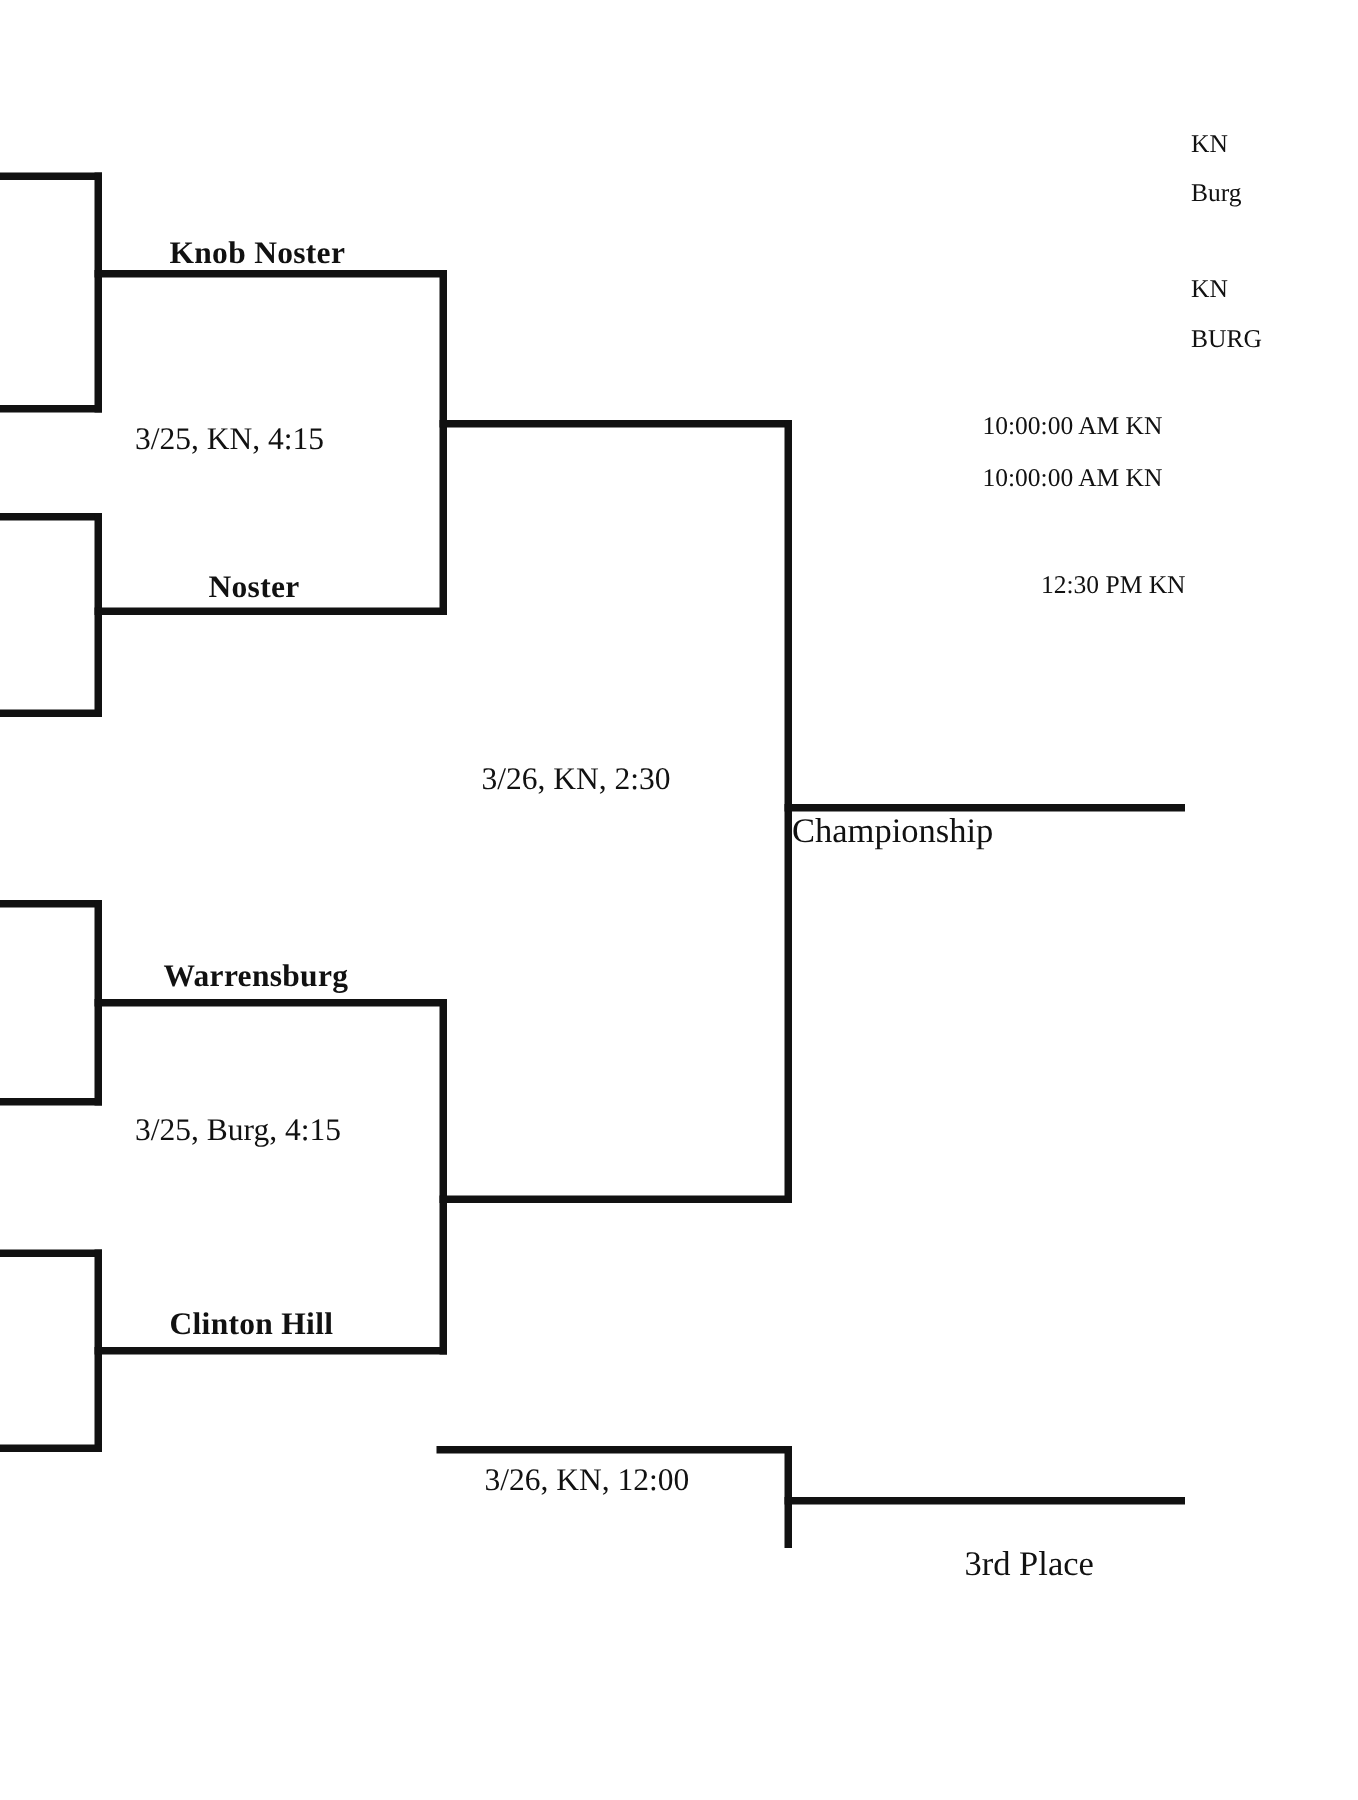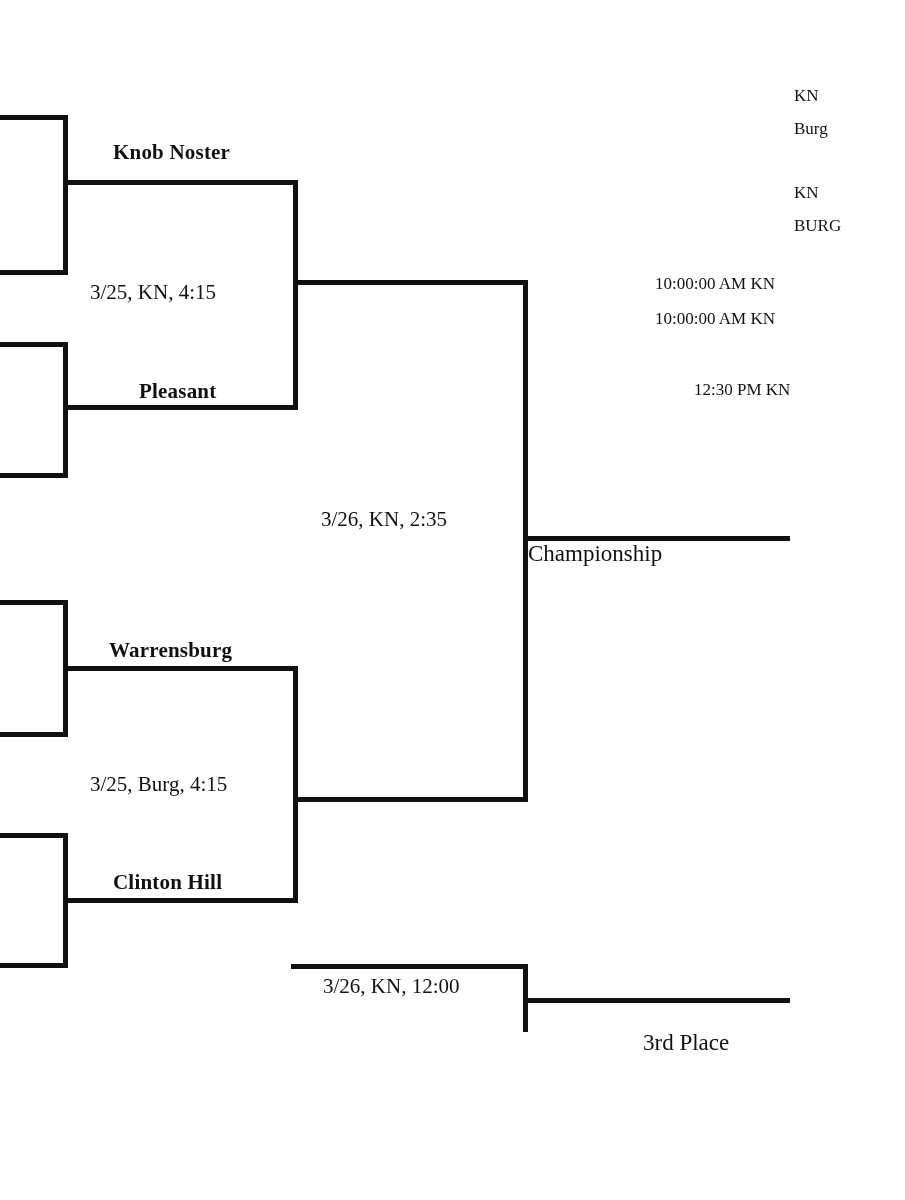--- a/index.html
+++ b/index.html
@@ -64,24 +64,24 @@
 
   <div class="hline" style="left:-10px; top:115px; width:78px;"></div>
   <div class="vline" style="left:63px; top:115px; height:160px;"></div>
   <div class="hline" style="left:-10px; top:270px; width:78px;"></div>
 
   <div class="hline" style="left:-10px; top:342px; width:78px;"></div>
   <div class="vline" style="left:63px; top:342px; height:136px;"></div>
   <div class="hline" style="left:-10px; top:473px; width:78px;"></div>
 
   <div class="hline" style="left:63px; top:180px; width:235px;"></div>
-  <span class="team-label" style="left:113px; top:140px;">Knob Noster</span>
+  <span class="team-label" style="left:113px; top:156px;">Knob Noster</span>
 
   <div class="hline" style="left:63px; top:405px; width:235px;"></div>
-  <span class="team-label" style="left:139px; top:379px;">Pleasant</span>
+  <span class="team-label" style="left:139px; top:379px;">Noster</span>
 
   <div class="vline" style="left:293px; top:180px; height:230px;"></div>
 
   <div class="hline" style="left:293px; top:280px; width:235px;"></div>
 
   <span class="game-info" style="left:62px; top:280px;">3/25, KN, 4:15</span>
 
   <div class="hline" style="left:-10px; top:600px; width:78px;"></div>
   <div class="vline" style="left:63px; top:600px; height:137px;"></div>
   <div class="hline" style="left:-10px; top:732px; width:78px;"></div>
@@ -93,29 +93,29 @@
   <div class="hline" style="left:63px; top:666px; width:235px;"></div>
   <span class="team-label" style="left:109px; top:638px;">Warrensburg</span>
 
   <div class="hline" style="left:63px; top:898px; width:235px;"></div>
   <span class="team-label" style="left:113px; top:870px;">Clinton Hill</span>
 
   <div class="vline" style="left:293px; top:666px; height:237px;"></div>
 
   <div class="hline" style="left:293px; top:797px; width:235px;"></div>
 
-  <span class="game-info" style="left:62px; top:772px;">3/25, Burg, 4:15</span>
+  <span class="game-info" style="left:62px; top:741px;">3/25, Burg, 4:15</span>
 
   <div class="vline" style="left:523px; top:280px; height:522px;"></div>
 
   <div class="hline" style="left:523px; top:536px; width:267px;"></div>
 
   <span class="round-label" style="left:528px; top:541px;">Championship</span>
 
-  <span class="game-info" style="left:293px; top:507px;">3/26, KN, 2:35</span>
+  <span class="game-info" style="left:293px; top:507px;">3/26, KN, 2:30</span>
 
   <div class="hline" style="left:291px; top:964px; width:237px;"></div>
 
   <div class="vline" style="left:523px; top:964px; height:68px;"></div>
 
   <div class="hline" style="left:523px; top:998px; width:267px;"></div>
 
   <span class="game-info" style="left:295px; top:974px;">3/26, KN, 12:00</span>
 
   <span class="round-label" style="left:643px; top:1030px;">3rd Place</span>

